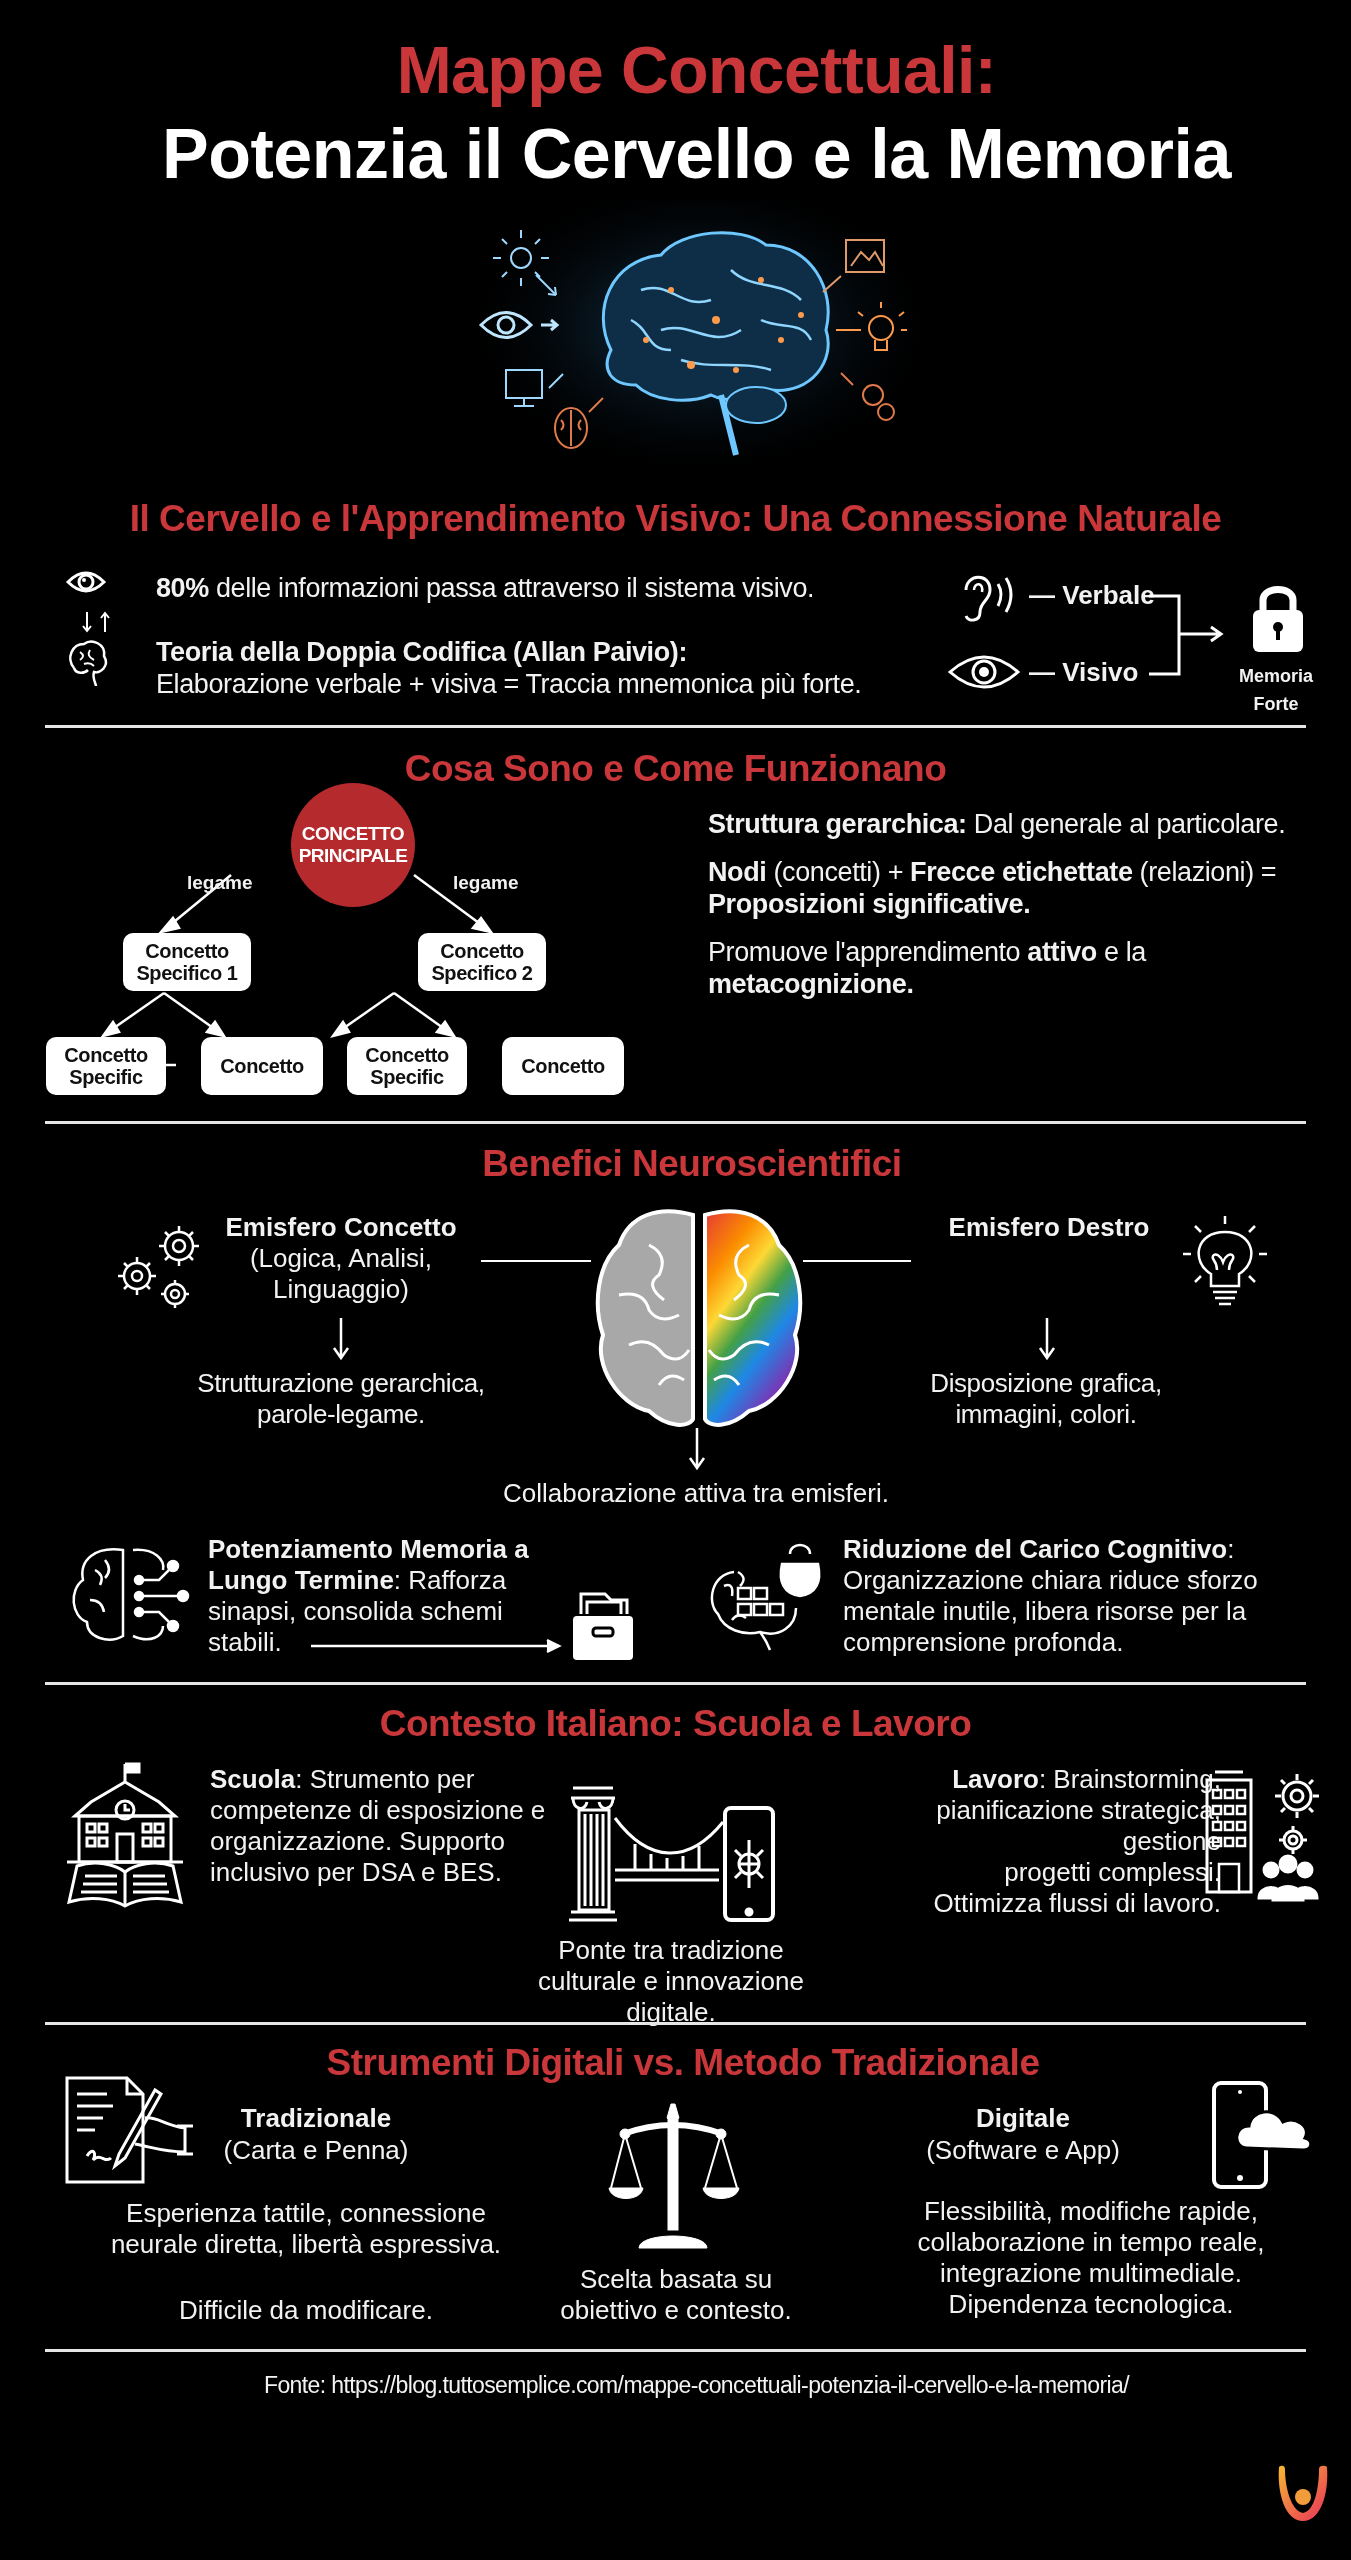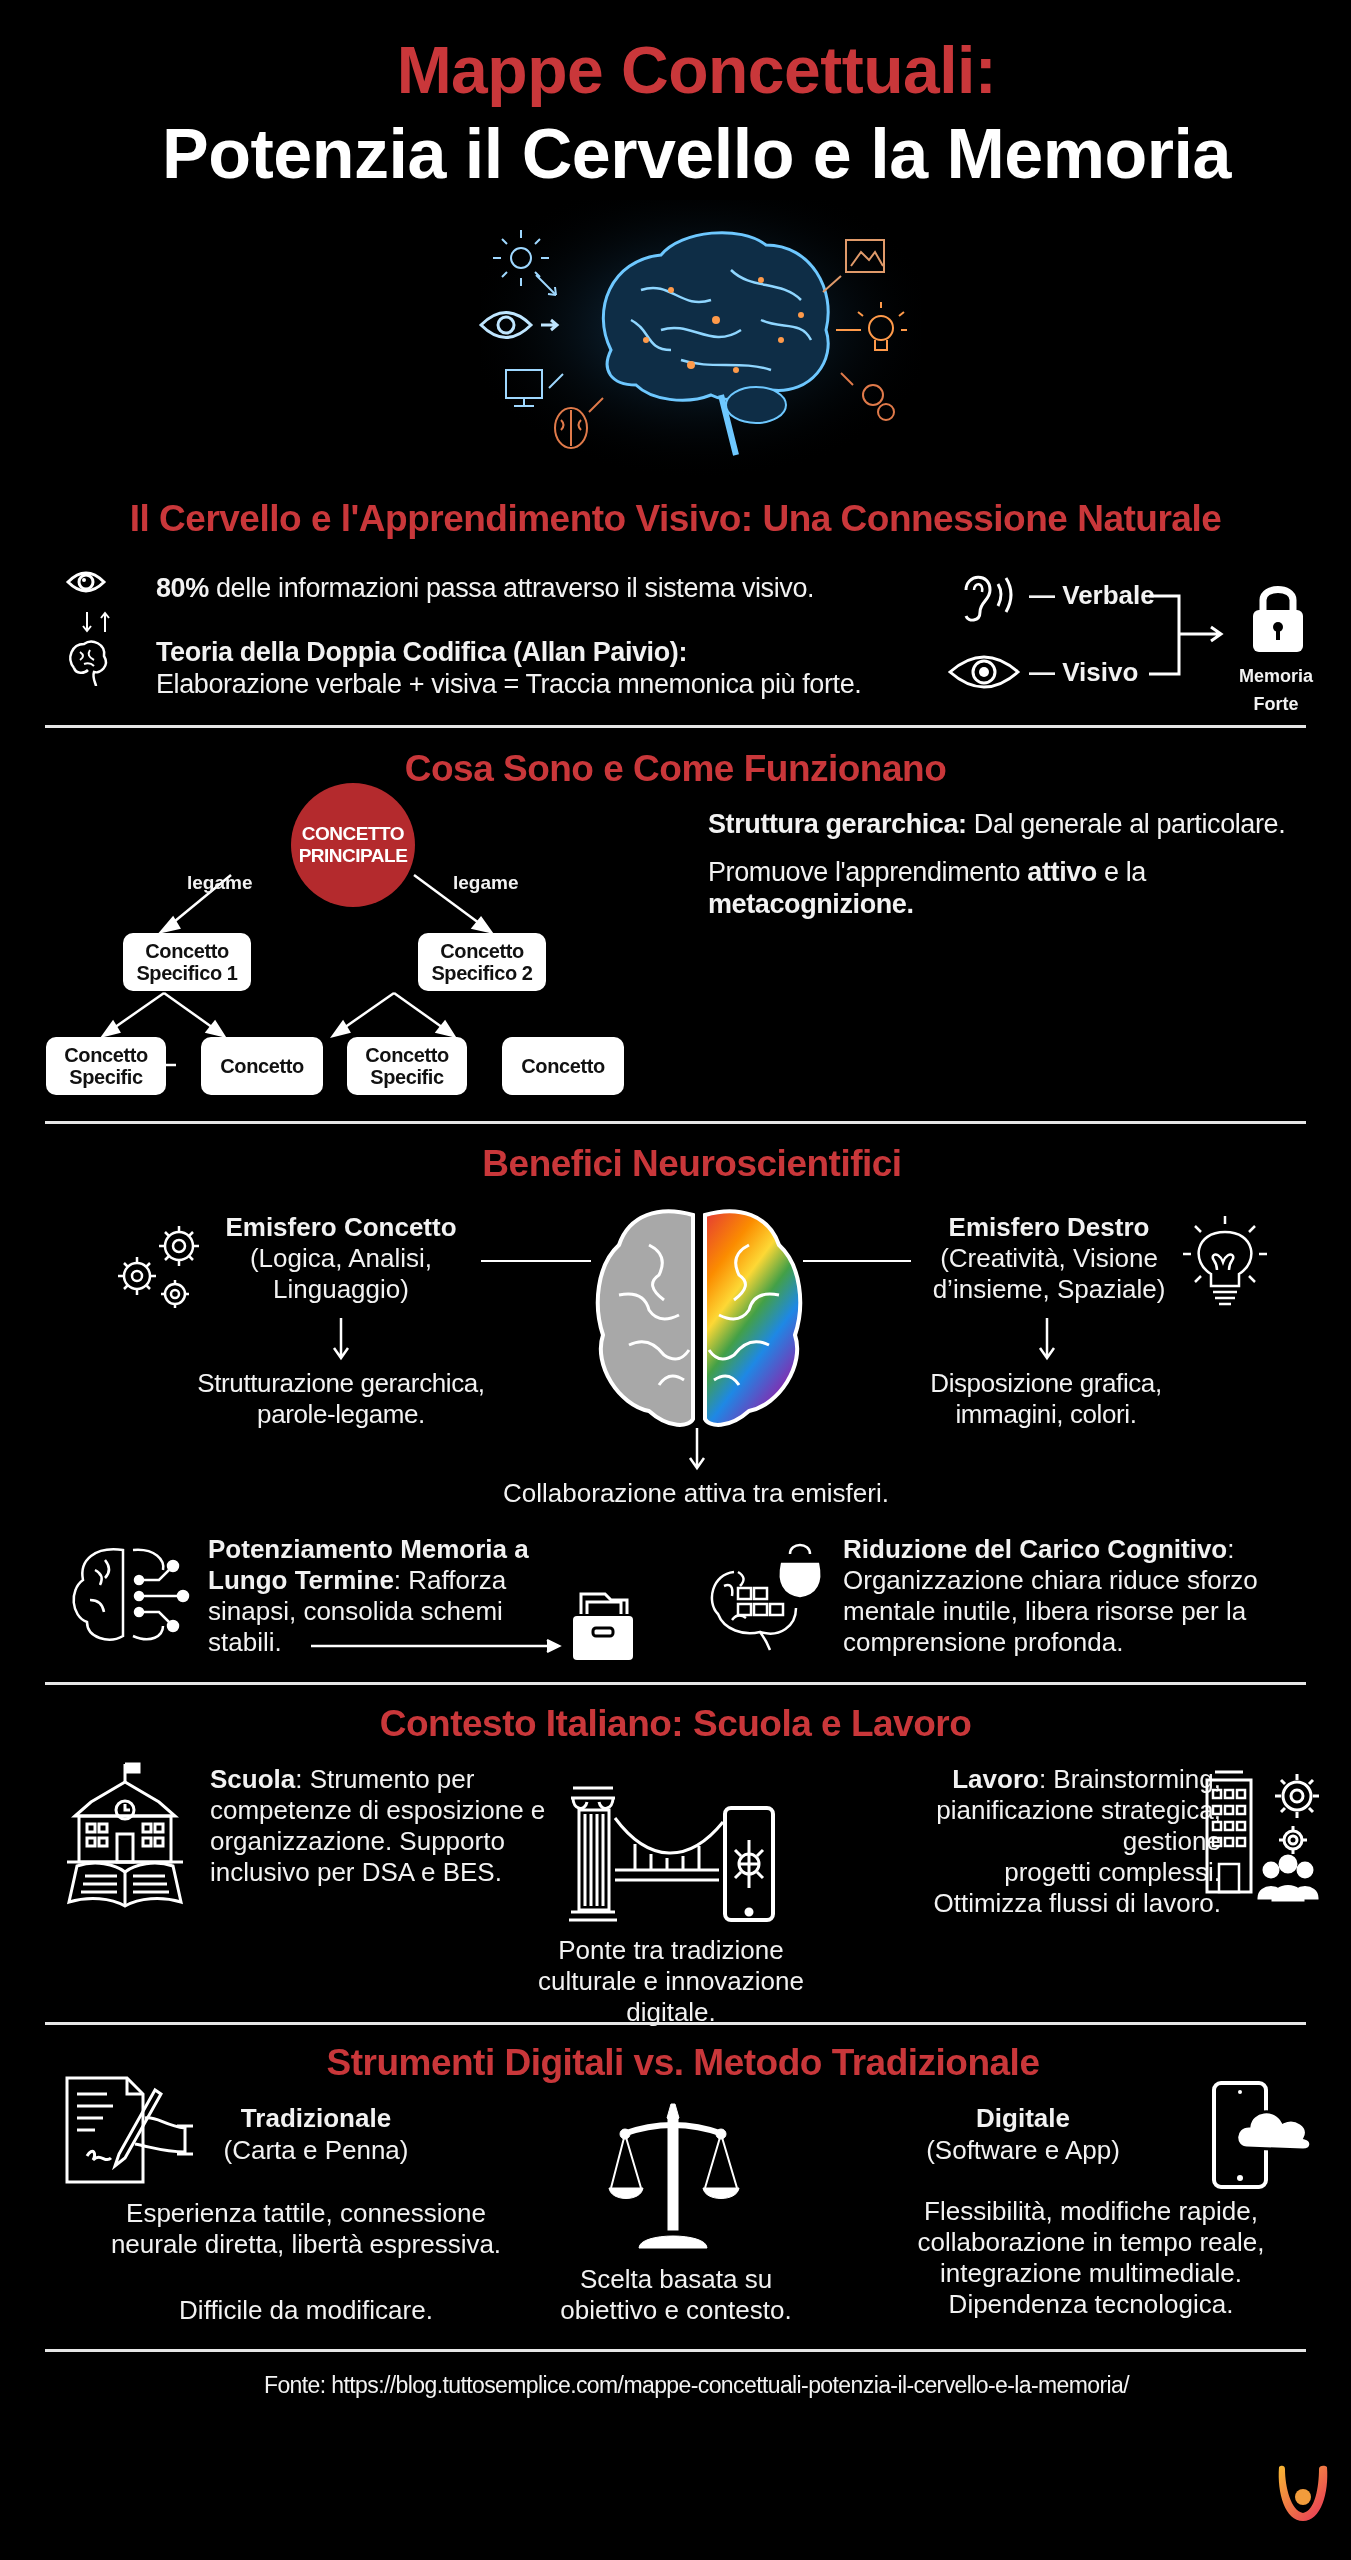--- a/index.html
+++ b/index.html
@@ -198,20 +198,21 @@
 </div>
 <div class="node" style="left:201px;top:1037px;width:122px;height:58px;">Concetto</div>
 <div class="node" style="left:347px;top:1037px;width:120px;height:58px;flex-direction:column;">
   <div>Concetto</div>
   <div>Specific</div>
 </div>
 <div class="node" style="left:502px;top:1037px;width:122px;height:58px;">Concetto</div>
 
 <div class="abs txt" style="left:687px;top:808px;width:630px;font-size:27px;line-height:32px;">
   <p style="margin-bottom:16px;"><span class="b">Struttura gerarchica:</span><span> Dal generale al particolare.</span></p>
+  <p style="margin-bottom:16px;"><span class="b">Nodi</span><span> (concetti) + </span><span class="b">Frecce etichettate</span><span> (relazioni) = </span><span class="b">Proposizioni significative.</span></p>
   <p><span>Promuove l'apprendimento </span><span class="b">attivo</span><span> e la </span><span class="b">metacognizione.</span></p>
 </div>
 
 <div class="hr" style="top:1121px;"></div>
 
 <div class="h2" style="top:1143px;padding-left:33px;">Benefici Neuroscientifici</div>
 
 <div class="abs" style="left:92px;top:1218px;">
   <svg width="100" height="100" viewBox="0 0 100 100" fill="none" stroke="#fff" stroke-width="2.5">
     <circle cx="66" cy="28" r="14"></circle>
@@ -260,21 +261,20 @@
 <div class="abs" style="left:666px;top:1428px;">
   <svg width="20" height="44" viewBox="0 0 20 44">
       <path d="M10 0v38 M3 30l7 10l7-10" stroke="#fff" stroke-width="2.5" fill="none"></path>
     </svg>
 </div>
 <div class="abs center" style="left:400px;top:1478px;width:550px;font-size:26px;">Collaborazione attiva tra emisferi.</div>
 
 <div class="abs" style="left:782px;top:1260px;width:108px;height:2px;background:#fff;"></div>
 <div class="abs center" style="left:888px;top:1212px;width:280px;font-size:26px;line-height:31px;">
   <div class="b">Emisfero Destro</div>
-  <div>(Creatività, Visione d’insieme, Spaziale)</div>
 </div>
 <div class="abs" style="left:1160px;top:1212px;">
   <svg width="90" height="100" viewBox="0 0 90 100" fill="none" stroke="#fff" stroke-width="2.5">
     <path d="M30 62 C10 50,14 20,44 20 C74 20,78 50,58 62 V74 H30 Z"></path>
     <path d="M36 58 c0 -10,-6 -10,-4 -14 c2 -4,8 0,10 6 c2 -6,8 -10,10 -6 c2 4,-4 4,-4 14"></path>
     <path d="M32 80 h24 M34 86 h20 M38 92 h12"></path>
     <path d="M44 4 v8 M14 14 l6 6 M74 14 l-6 6 M2 42 h8 M78 42 h8 M14 70 l6 -6 M74 70 l-6 -6"></path>
   </svg>
 </div>
 <div class="abs" style="left:1016px;top:1318px;">

